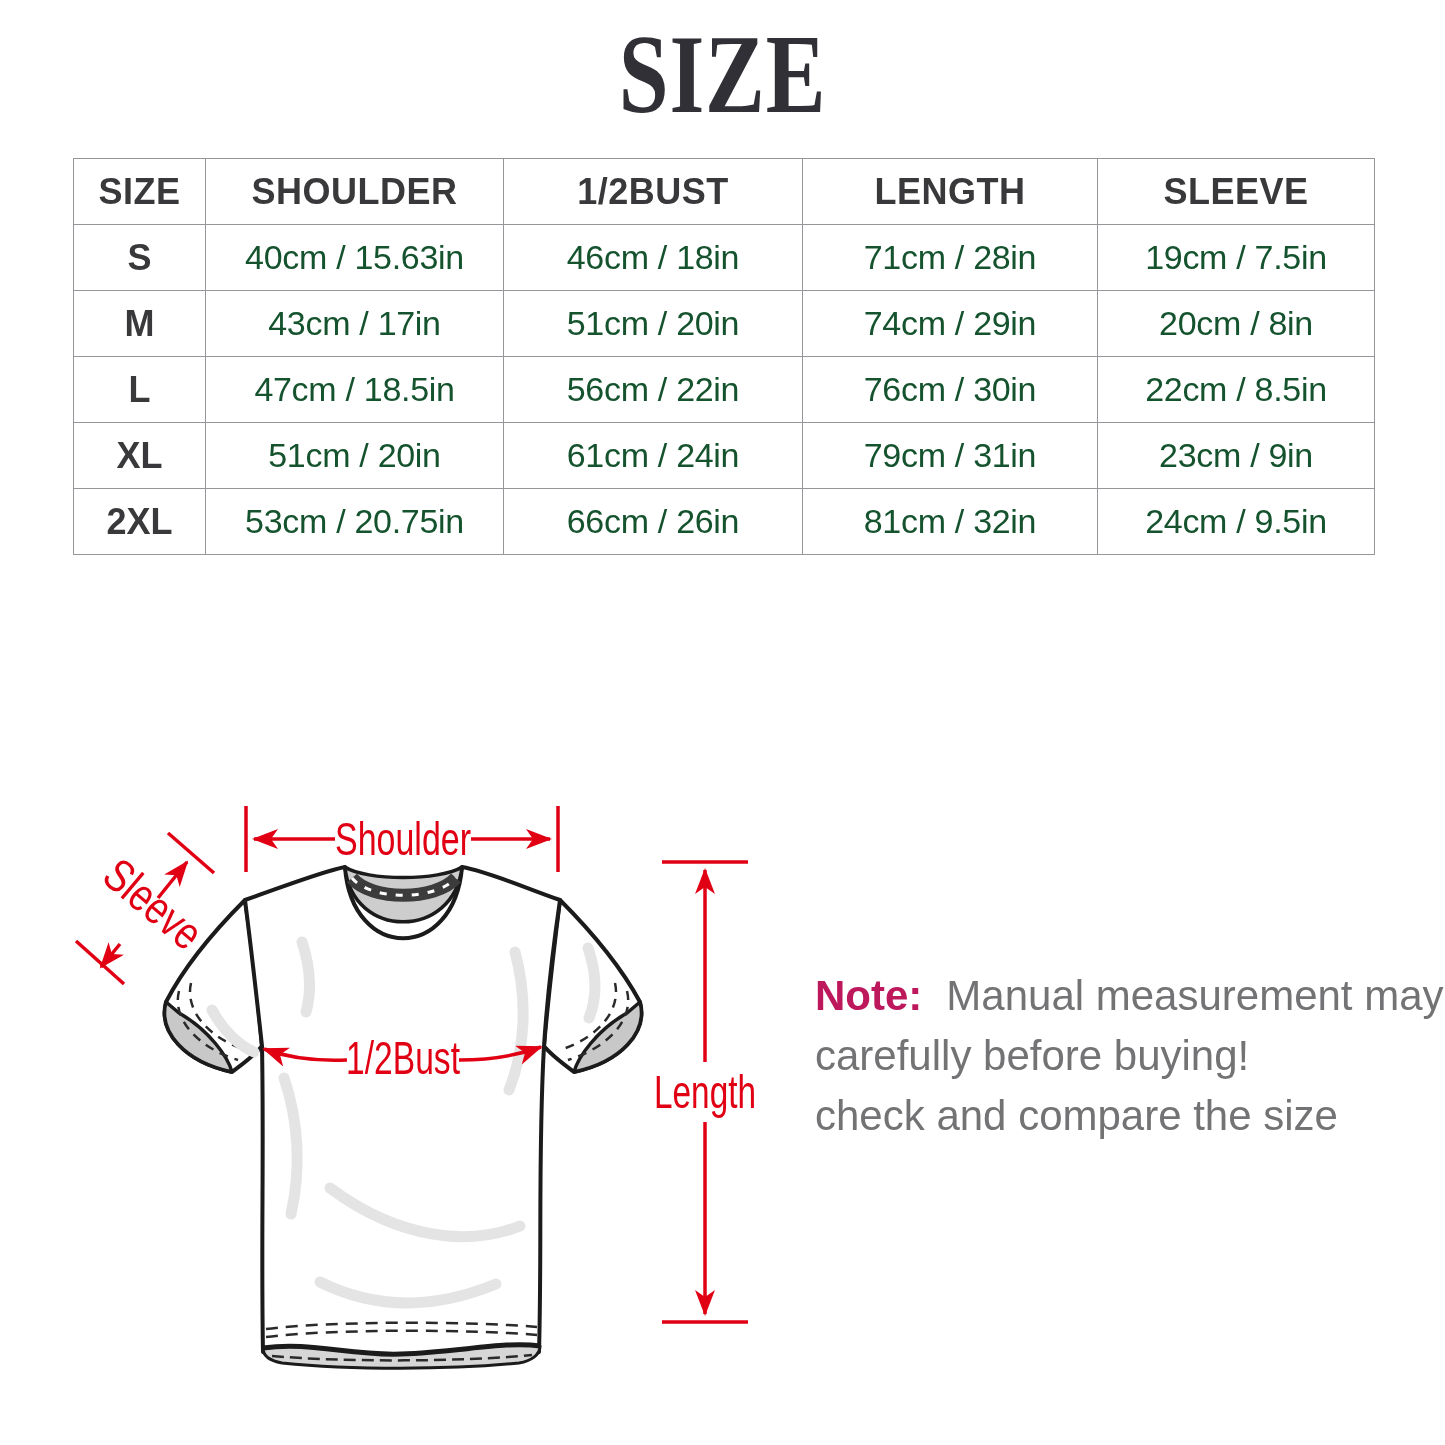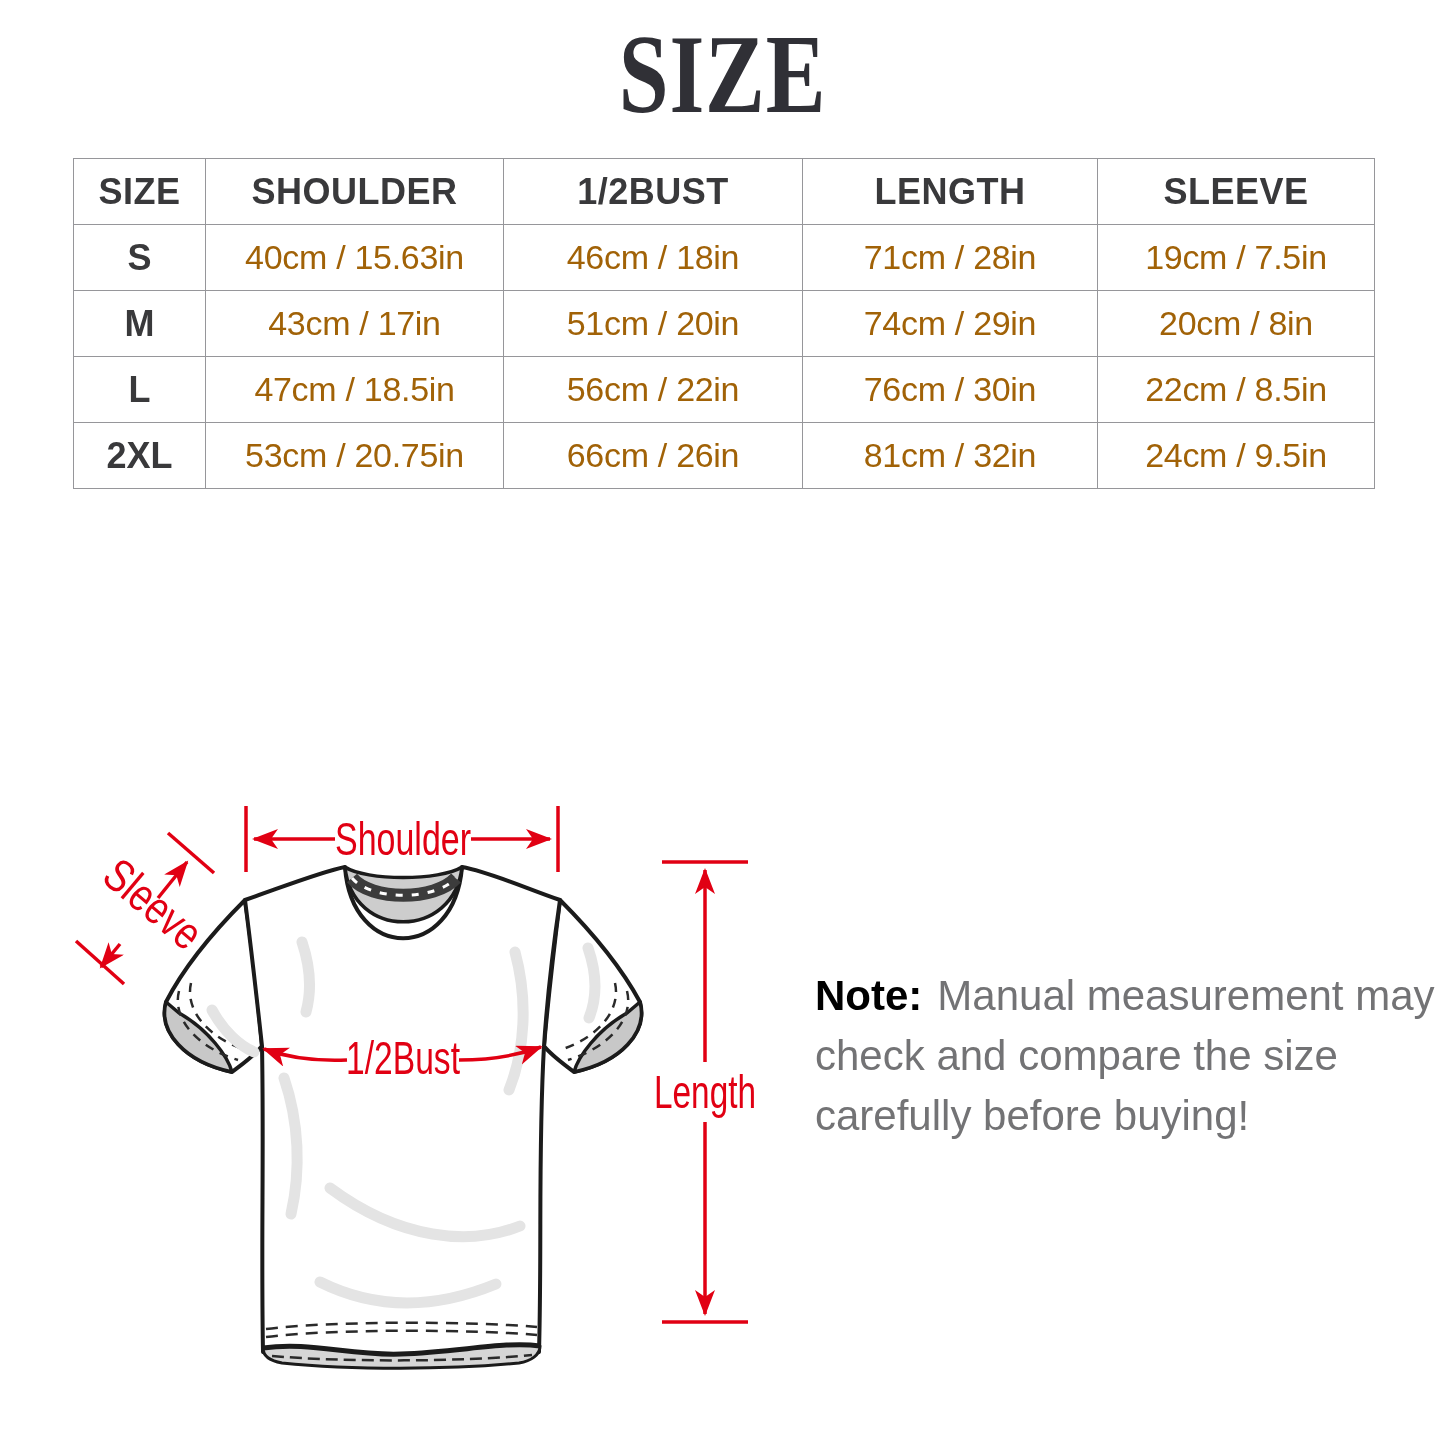--- a/index.html
+++ b/index.html
@@ -24,34 +24,34 @@
     border:1.5px solid #96969a;height:65px;text-align:center;vertical-align:middle;
     padding:0;overflow:hidden;
   }
   .size-table th{
     font-size:36px;font-weight:bold;color:#39393b;letter-spacing:.5px;
   }
   .size-table td.size-cell{
     font-size:36px;font-weight:bold;color:#39393b;
   }
   .size-table td.meas-cell{
-    font-size:34px;font-weight:normal;color:#a16207;letter-spacing:-.3px;
+    font-size:34px;font-weight:normal;color:#14532d;letter-spacing:-.3px;
   }
   
   svg.diagram{position:absolute;left:40px;top:780px;}
   .red-label{
     font-family:"Liberation Sans",sans-serif;font-size:46px;fill:#e10013;
   }
   
   .note-block{
     position:absolute;left:815px;top:966px;width:600px;
     font-size:42px;line-height:60px;color:#737375;
   }
   .note-line{white-space:nowrap;}
-  .note-label{font-weight:bold;color:#000000;margin-right:15px;}
+  .note-label{font-weight:bold;color:#be185d;margin-right:24px;}
 </style>
 </head>
 <body>
 
 <div class="page-title">SIZE</div>
 
 <table class="size-table">
   <colgroup>
     <col style="width:132px">
       <col style="width:298px">
@@ -84,20 +84,27 @@
       <td class="meas-cell">20cm / 8in</td>
     </tr>
     <tr>
       <td class="size-cell">L</td>
       <td class="meas-cell">47cm / 18.5in</td>
       <td class="meas-cell">56cm / 22in</td>
       <td class="meas-cell">76cm / 30in</td>
       <td class="meas-cell">22cm / 8.5in</td>
     </tr>
     <tr>
+      <td class="size-cell">XL</td>
+      <td class="meas-cell">51cm / 20in</td>
+      <td class="meas-cell">61cm / 24in</td>
+      <td class="meas-cell">79cm / 31in</td>
+      <td class="meas-cell">23cm / 9in</td>
+    </tr>
+    <tr>
       <td class="size-cell">2XL</td>
       <td class="meas-cell">53cm / 20.75in</td>
       <td class="meas-cell">66cm / 26in</td>
       <td class="meas-cell">81cm / 32in</td>
       <td class="meas-cell">24cm / 9.5in</td>
     </tr>
   </tbody>
 </table>
 
 <svg class="diagram" width="740" height="640" viewBox="40 780 740 640">
@@ -180,15 +187,15 @@
   </g>
 
   <text class="red-label" x="403" y="855" text-anchor="middle" textLength="136" lengthAdjust="spacingAndGlyphs">Shoulder</text>
   <text class="red-label" transform="translate(143,916) rotate(40)" text-anchor="middle" textLength="112" lengthAdjust="spacingAndGlyphs">Sleeve</text>
   <text class="red-label" x="403" y="1074" text-anchor="middle" textLength="114" lengthAdjust="spacingAndGlyphs">1/2Bust</text>
   <text class="red-label" x="705" y="1108" text-anchor="middle" textLength="102" lengthAdjust="spacingAndGlyphs">Length</text>
 </svg>
 
 <div class="note-block">
   <div class="note-line"><span class="note-label">Note:</span><span>Manual measurement may</span></div>
+  <div class="note-line">carefully before buying!</div>
   <div class="note-line">check and compare the size</div>
-  <div class="note-line">carefully before buying!</div>
 </div>
 
 </body></html>

